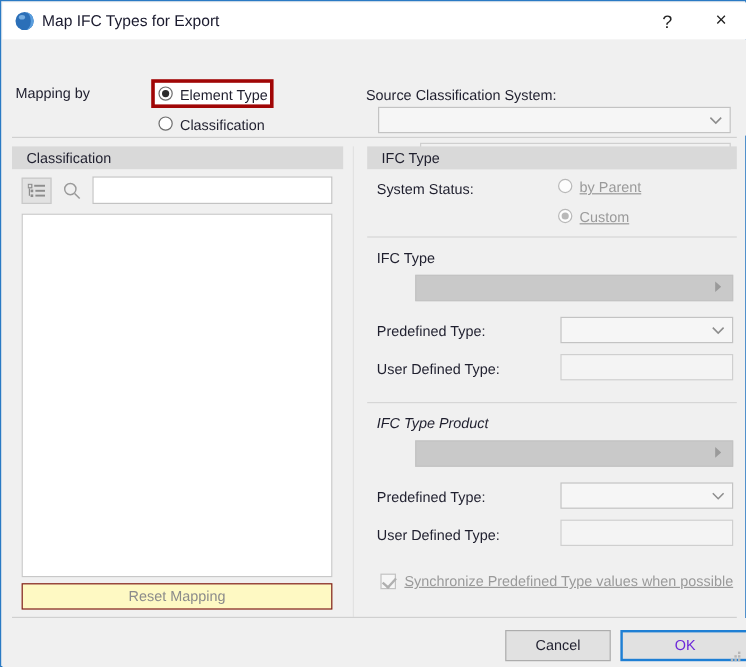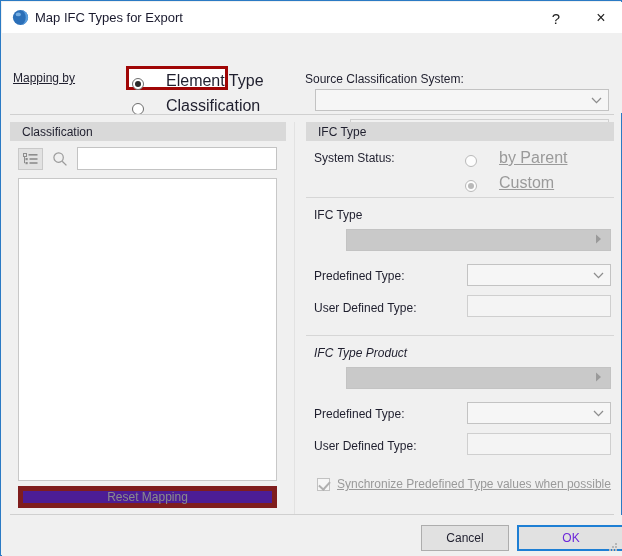--- a/index.html
+++ b/index.html
@@ -37,31 +37,31 @@
   }
   .tb-help{left:533px;font-size:15px;}
   .tb-close{left:578px;font-size:16px;}
 
   
   .topstrip{
     position:absolute;left:1px;top:32px;width:620px;height:80px;
     background:#f0f0f0;
   }
   .lbl-mapping-by{
-    position:absolute;left:11px;top:38px;font-size:12px;color:#1f1f2e;text-decoration:underline;
+    position:absolute;left:11px;top:38px;font-size:12px;color:#1f1f2e;
   }
   .redbox{
     position:absolute;left:124px;top:33px;width:102px;height:24px;
     border:3px solid #a00606;
     background:#ffffff;
     box-sizing:border-box;
   }
   .radio-row{
-    position:absolute;display:flex;align-items:flex-end;gap:22px;
-    font-size:16px;color:#1f1f2e;white-space:nowrap;
+    position:absolute;display:flex;align-items:flex-start;gap:6px;
+    font-size:12px;color:#1f1f2e;white-space:nowrap;
   }
   .rb{
     width:12px;height:12px;border-radius:50%;
     border:1px solid #6d6d6d;background:#fff;
     box-sizing:border-box;position:relative;flex:none;
   }
   .rb.checked::after{
     content:"";position:absolute;left:2px;top:2px;width:6px;height:6px;
     border-radius:50%;background:#2b2b2b;
   }
@@ -119,21 +119,21 @@
     box-sizing:border-box;border:1px solid #c3c3c3;background:#fff;
     font-family:inherit;font-size:12px;padding:0 5px;color:#1f1f2e;
     outline:none;
   }
   .listbox{
     position:absolute;left:17px;top:177px;width:259px;height:303px;
     box-sizing:border-box;border:1px solid #c8c8c8;background:#ffffff;
   }
   .btn{
     box-sizing:border-box;
-    border:5px solid #7f1d1d;background:#4c1d95;
+    border:1px solid #7f1d1d;background:#fef9c3;
     font-family:inherit;font-size:12px;color:#8b8b8b;
     display:flex;align-items:center;justify-content:center;
     cursor:default;
   }
   #reset-btn{position:absolute;left:17px;top:485px;width:259px;height:22px;}
 
   
   .vdiv{position:absolute;left:293px;top:121px;width:1px;height:392px;background:#e2e2e2;}
 
   

